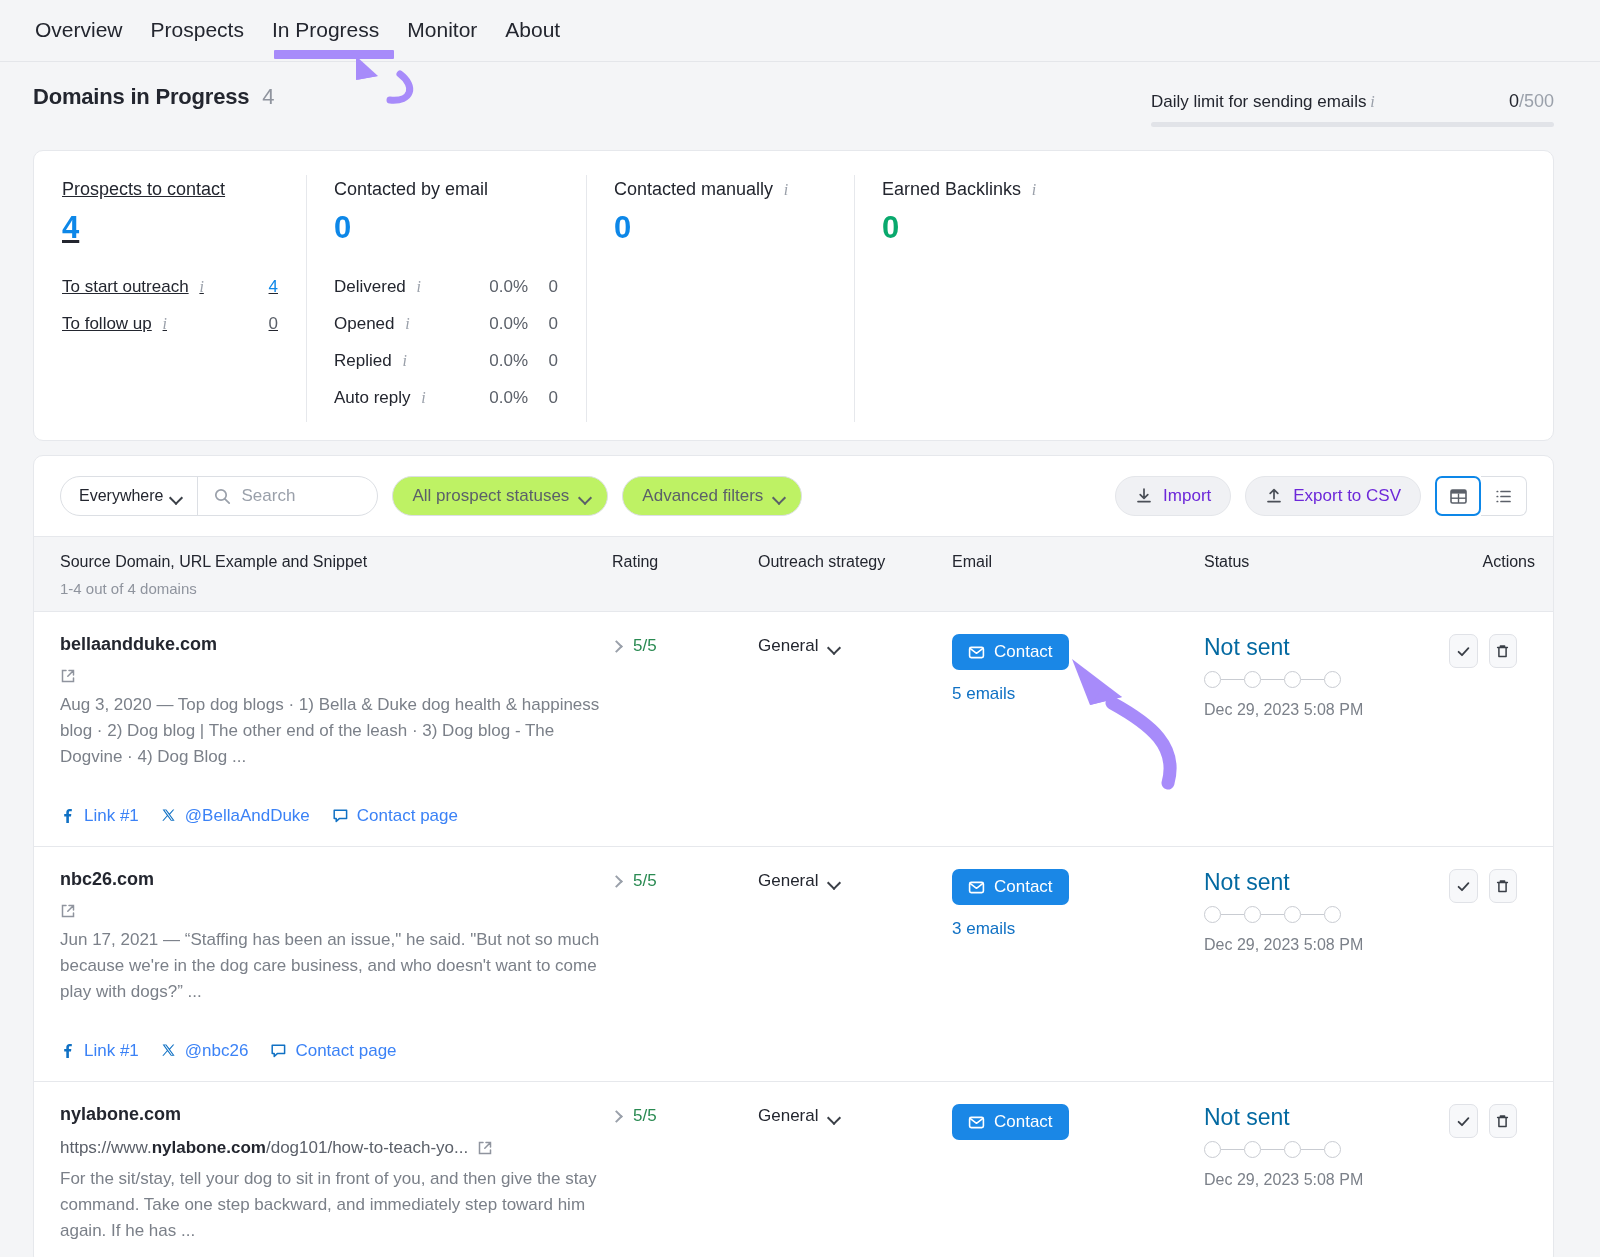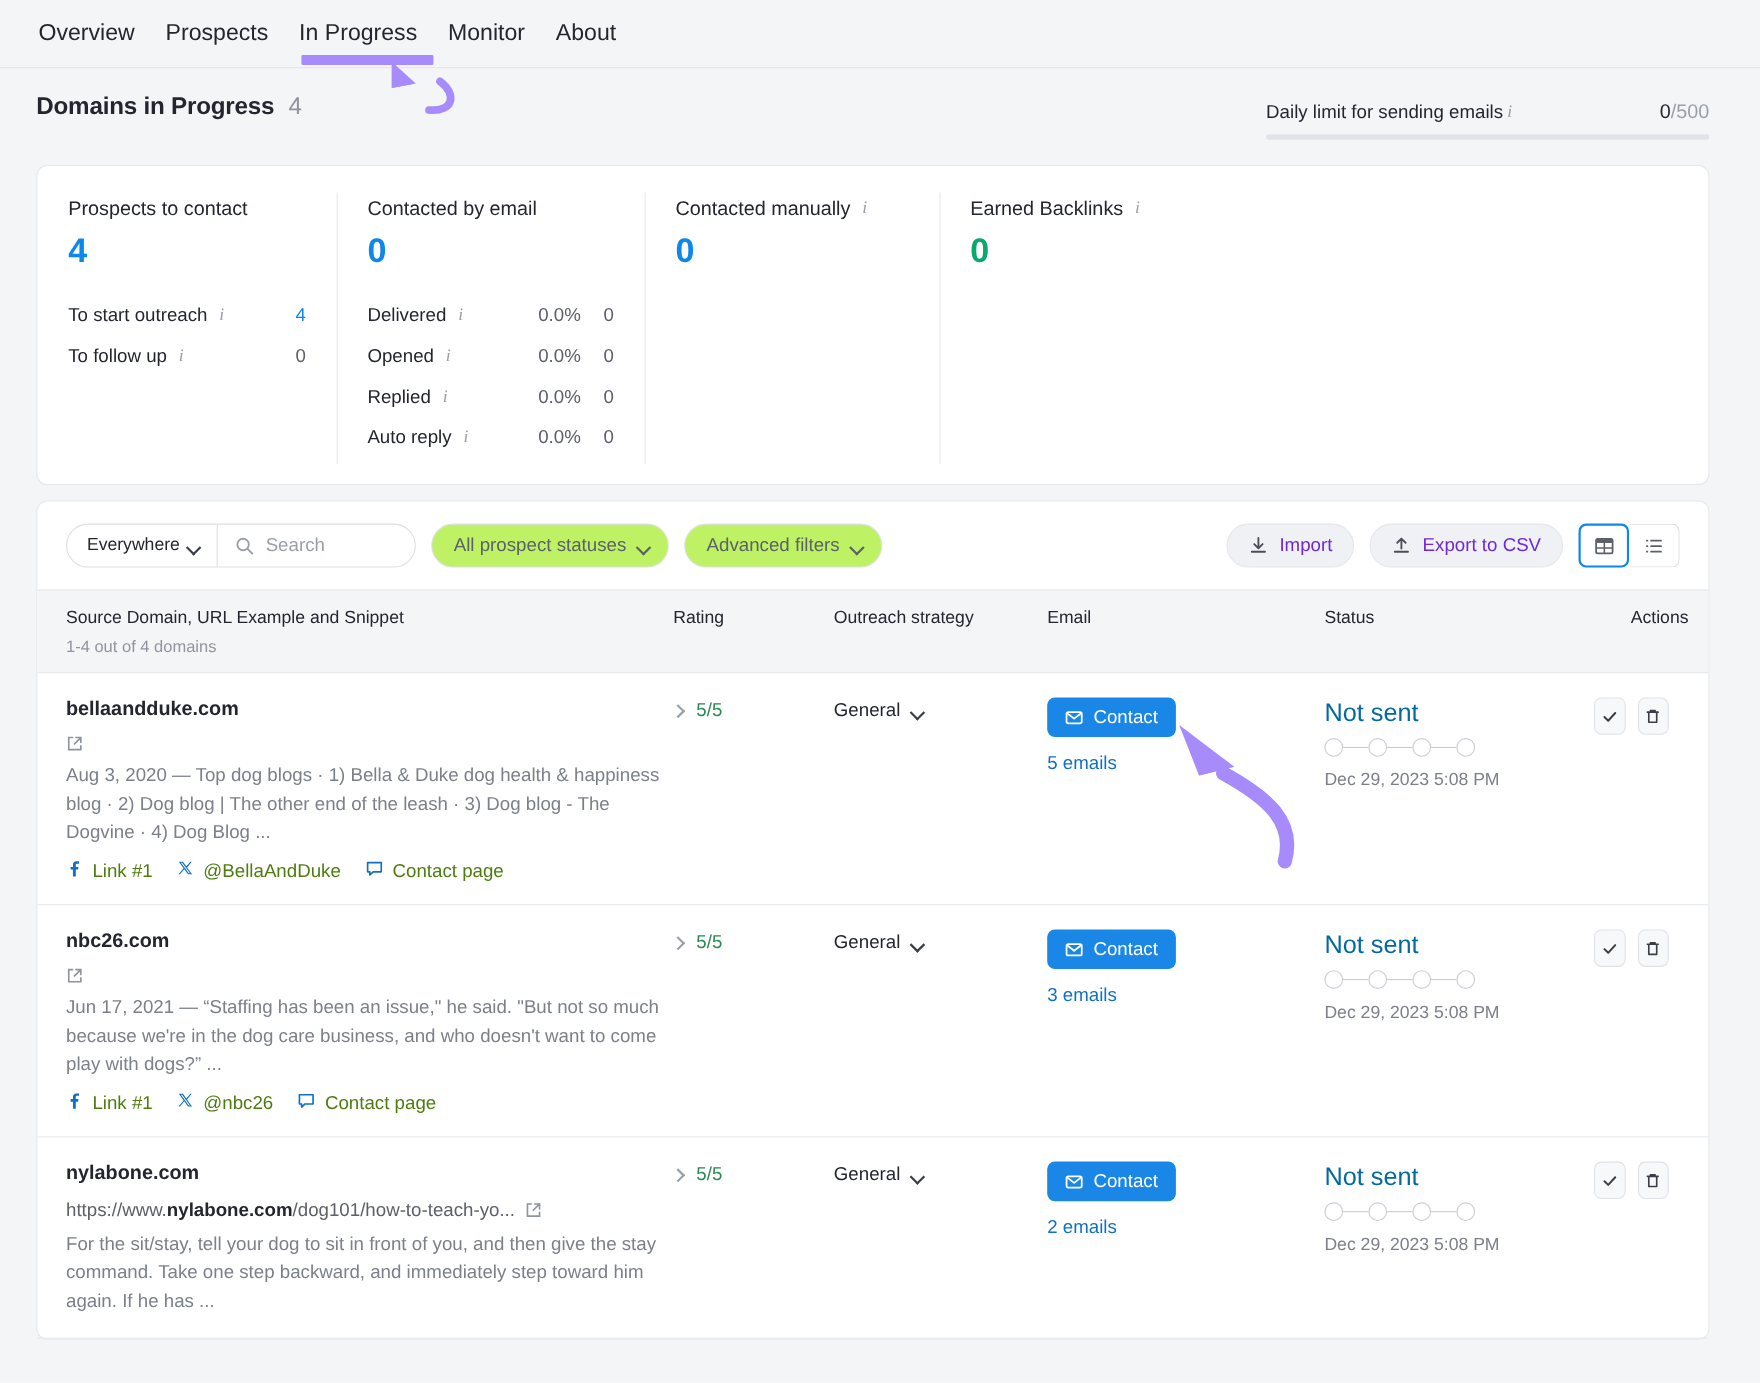--- a/index.html
+++ b/index.html
@@ -55,21 +55,21 @@
     margin: 14px 46px 0 33px;
   }
 
   
   .stats { display: flex; padding: 28px 0 24px 0; }
   .stat { padding: 0 28px; position: relative; }
   .stat + .stat::before {
     content: ""; position: absolute; left: 0; top: -4px; bottom: -6px;
     width: 1px; background: #e6e8ec;
   }
-  .stat-c1 { width: 272px; padding-left: 28px; }
+  .stat-c1 { width: 272px; padding-left: 28px; text-decoration: underline; }
   .stat-c2 { width: 280px; }
   .stat-c3 { width: 268px; }
   .stat-c4 { width: 270px; }
   .stat-label { font-size: 18px; color: #23262f; display: flex; align-items: center; gap: 7px; }
   .stat-value { font-size: 31px; font-weight: bold; margin-top: 10px; }
   .stat-value.blue { color: #0d87e8; }
   .stat-value.green { color: #09a96d; }
   .stat-lines { margin-top: 22px; }
   .stat-line {
     display: flex; align-items: center;
@@ -149,21 +149,21 @@
 
   .trow { display: flex; border-bottom: 1px solid #e6e8ec; padding: 22px 0 20px 0; }
   .domain-name { font-size: 18px; font-weight: bold; color: #23262f; }
   .domain-url {
     font-size: 17px; color: #5b6069; margin-top: 13px;
     display: flex; align-items: center; gap: 9px;
   }
   .domain-url b { color: #23262f; font-weight: bold; }
   .snippet { font-size: 17px; line-height: 26px; color: #7b8089; margin-top: 8px; max-width: 540px; }
   .links { display: flex; align-items: center; gap: 22px; margin-top: 12px; }
-  .link { display: flex; gap: 8px; color: #4d7c0f; font-size: 17px; cursor: pointer; }
+  .link { display: flex; align-items: center; gap: 8px; color: #3b82f6; font-size: 17px; cursor: pointer; margin-top: 24px; }
 
   .rating-cell { display: flex; align-items: center; gap: 12px; padding-top: 2px; }
   .rating-val { font-size: 17px; color: #2a8a52; }
   .chev-r { width: 9px; height: 9px; border-right: 2px solid #9aa0aa; border-bottom: 2px solid #9aa0aa; transform: rotate(-45deg); cursor: pointer; flex: none; }
 
   .strategy-cell { display: flex; align-items: center; gap: 11px; font-size: 17px; color: #23262f; cursor: pointer; padding-top: 2px; }
 
   .contact-btn {
     display: inline-flex; align-items: center; gap: 9px;
     background: #1a87e6; color: #fff; border: 0; border-radius: 7px;
@@ -575,21 +575,20 @@
         </div>
       </div>
       <div class="col-email">
         <button class="contact-btn">
           <svg width="17" height="17" viewBox="0 0 17 17">
             <rect x="1.6" y="3.4" width="13.8" height="10.2" rx="1.6" fill="none" stroke="#fff" stroke-width="1.6"></rect>
             <path d="M2.4 4.6 L8.5 9.3 L14.6 4.6" fill="none" stroke="#fff" stroke-width="1.6" stroke-linecap="round" stroke-linejoin="round"></path>
           </svg>
           <span>Contact</span>
         </button>
-        <div><span class="emails-link">2 emails</span></div>
       </div>
       <div class="col-status">
         <div class="status-txt">Not sent</div>
         <div class="dots">
           <span class="dot"></span>
             <span class="dot-line"></span>
           <span class="dot"></span>
             <span class="dot-line"></span>
           <span class="dot"></span>
             <span class="dot-line"></span>

